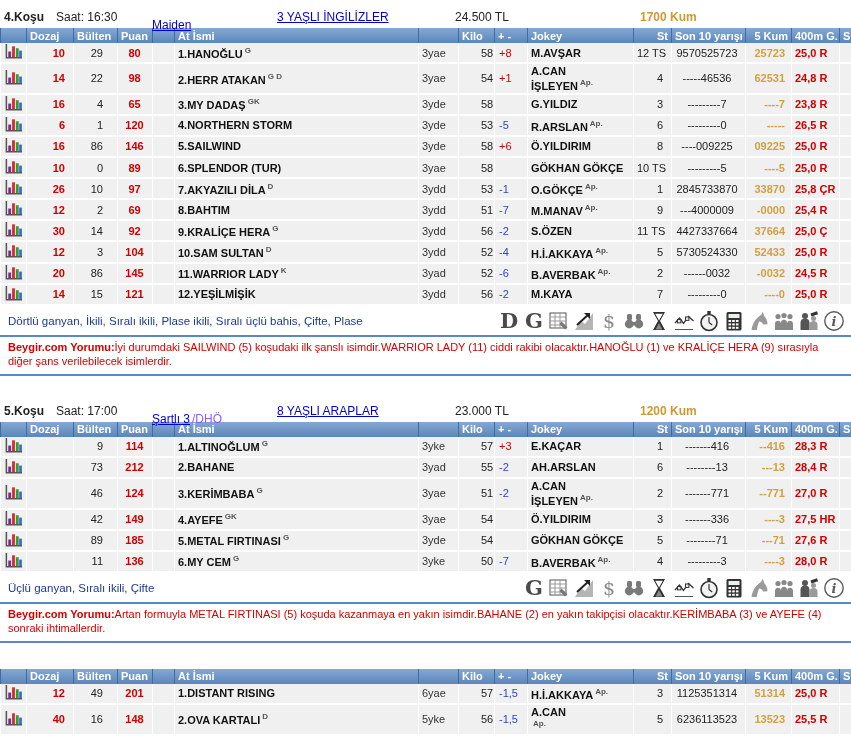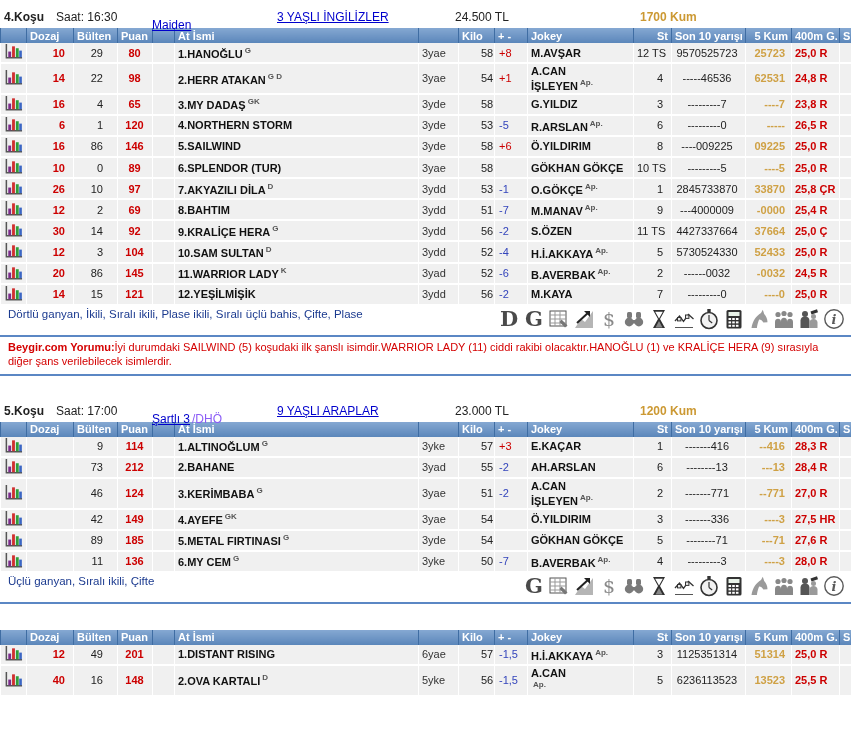--- a/index.html
+++ b/index.html
@@ -32,21 +32,21 @@
   td.c-diff{padding-left:4px;}
   td.c-diff.pos{color:#cc0000;}
   td.c-diff.neg{color:#3344bb;}
   td.c-jockey{font-weight:bold;color:#111;line-height:12px;}
   td.c-st{text-align:right;padding-right:8px;}
   td.c-son10{text-align:center;padding-right:6px;}
   td.c-kum5{color:#cfa145;font-weight:bold;text-align:right;padding-right:6px;}
   td.c-g400{color:#cc0000;font-weight:bold;}
   .nsup,.jsup{font-size:8px;vertical-align:super;color:#555;font-weight:bold;margin-left:2px;}
   .chart-ic{width:19px;height:17px;display:inline-block;cursor:pointer;}
-  .race-footer{display:flex;align-items:flex-start;justify-content:space-between;
+  .race-footer{display:flex;align-items:center;justify-content:space-between;
     border-bottom:2px solid #5b87c4;padding:1px 6px 1px 8px;height:26px;margin-top:1px;}
   .bets{color:#1b3a8f;font-size:11.5px;}
   .icons{display:flex;align-items:center;gap:3px;}
   .icon{width:22px;height:22px;display:inline-block;cursor:pointer;}
   .icon svg{width:22px;height:22px;}
   .comment{border-bottom:2px solid #5b87c4;color:#d40000;padding:3px 10px 6px 8px;font-size:11px;line-height:14px;}
   .comment b{}
 </style>
 </head>
 <body>
@@ -459,21 +459,21 @@
             </svg></span>
         </div>
       </div>
       <div class="comment"><b>Beygir.com Yorumu:</b><span>İyi durumdaki SAILWIND (5) koşudaki ilk şanslı isimdir.WARRIOR LADY (11) ciddi rakibi olacaktır.HANOĞLU (1) ve KRALİÇE HERA (9) sırasıyla diğer şans verilebilecek isimlerdir.</span></div>
     </section>
     <section class="race">
       <div class="race-head">
         <span class="rh rh-num">5.Koşu</span>
         <span class="rh rh-time">Saat: 17:00</span>
         <span class="rh rh-cond"><span class="link">Şartlı 3</span><span class="cond-suffix">/DHÖ</span></span>
-        <span class="rh rh-cat"><span class="link">9 YAŞLI ARAPLAR</span></span>
+        <span class="rh rh-cat"><span class="link">8 YAŞLI ARAPLAR</span></span>
         <span class="rh rh-prize">23.000 TL</span>
         <span class="rh rh-dist">1200 Kum</span>
       </div>
       <table class="race-table">
         <colgroup>
           <col style="width: 26px;">
           <col style="width: 47px;">
           <col style="width: 44px;">
           <col style="width: 35px;">
           <col style="width: 22px;">
@@ -720,20 +720,21 @@
               <circle cx="15.5" cy="8.5" r="2.5" fill="#9a9a9a"></circle>
               <path d="M11.5 20v-5.5c0-2 1.8-3.4 4-3.4s4 1.4 4 3.4V20z" fill="#9a9a9a"></path>
               <path d="M12.5 3.5l6.5-2.3 1 3-6.5 2.3z" fill="#333"></path>
             </svg></span>
           <span class="icon"><svg viewBox="0 0 22 22">
               <circle cx="11" cy="11" r="9.2" fill="none" stroke="#5a5a5a" stroke-width="1.4"></circle>
               <text x="11" y="16" font-size="13" text-anchor="middle" fill="#5a5a5a" font-family="DejaVu Serif,serif" font-style="italic" font-weight="bold">i</text>
             </svg></span>
         </div>
       </div>
+      <div class="comment"><b>Beygir.com Yorumu:</b><span>Artan formuyla METAL FIRTINASI (5) koşuda kazanmaya en yakın isimdir.BAHANE (2) en yakın takipçisi olacaktır.KERİMBABA (3) ve AYEFE (4) sonraki ihtimallerdir.</span></div>
     </section>
     <section class="race">
       <table class="race-table">
         <colgroup>
           <col style="width: 26px;">
           <col style="width: 47px;">
           <col style="width: 44px;">
           <col style="width: 35px;">
           <col style="width: 22px;">
           <col style="width: 244px;">

